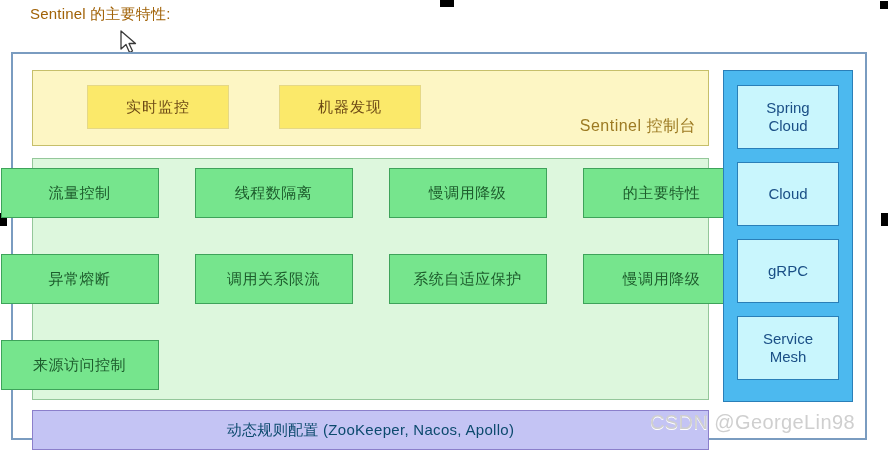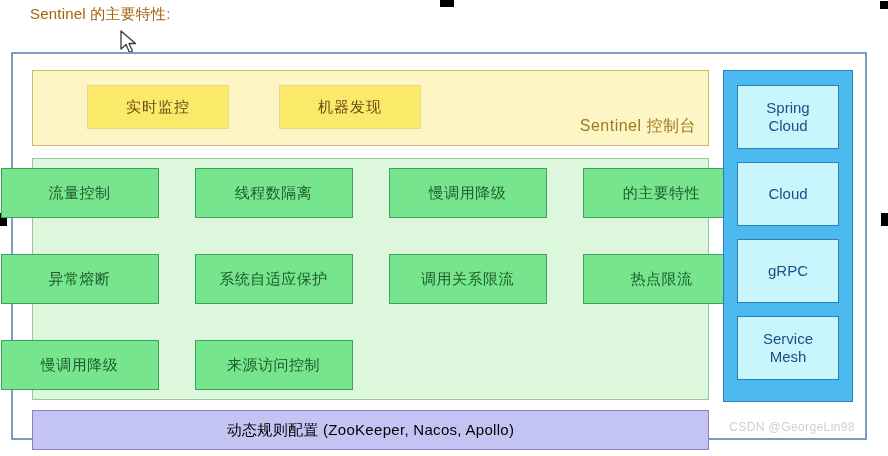--- a/index.html
+++ b/index.html
@@ -136,21 +136,21 @@
   
   .datasource-band {
     margin-top: 10px;
     height: 40px;
     background: #c4c4f4;
     border: 1px solid #8b7fcb;
     display: flex;
     align-items: center;
     justify-content: center;
     font-size: 15px;
-    color: #000000;
+    color: #0c4a6e;
     box-sizing: border-box;
     letter-spacing: 0.3px;
   }
 
   
   .adapter-column {
     position: absolute;
     left: 710px;
     top: 16px;
     width: 130px;
@@ -178,21 +178,21 @@
     color: #1a4f86;
     box-sizing: border-box;
     white-space: pre-line;
   }
 
   
   .watermark {
     position: absolute;
     right: 10px;
     bottom: 4px;
-    font-size: 12px;
+    font-size: 20px;
     color: #cfcfcf;
     letter-spacing: 0.4px;
     text-shadow: 0 1px 0 #ffffff;
     white-space: nowrap;
     margin-top: 34px;
   }
 </style>
 </head>
 <body>
 
@@ -234,27 +234,24 @@
         <div class="chip-green">
           <span>慢调用降级</span>
         </div>
         <div class="chip-green">
           <span>的主要特性</span>
         </div>
         <div class="chip-green">
           <span>异常熔断</span>
         </div>
         <div class="chip-green">
+          <span>调用关系限流</span>
+        </div>
+        <div class="chip-green">
           <span>系统自适应保护</span>
-        </div>
-        <div class="chip-green">
-          <span>调用关系限流</span>
-        </div>
-        <div class="chip-green">
-          <span>热点限流</span>
         </div>
         <div class="chip-green">
           <span>慢调用降级</span>
         </div>
         <div class="chip-green">
           <span>来源访问控制</span>
         </div>
       </div>
     </div>
 

